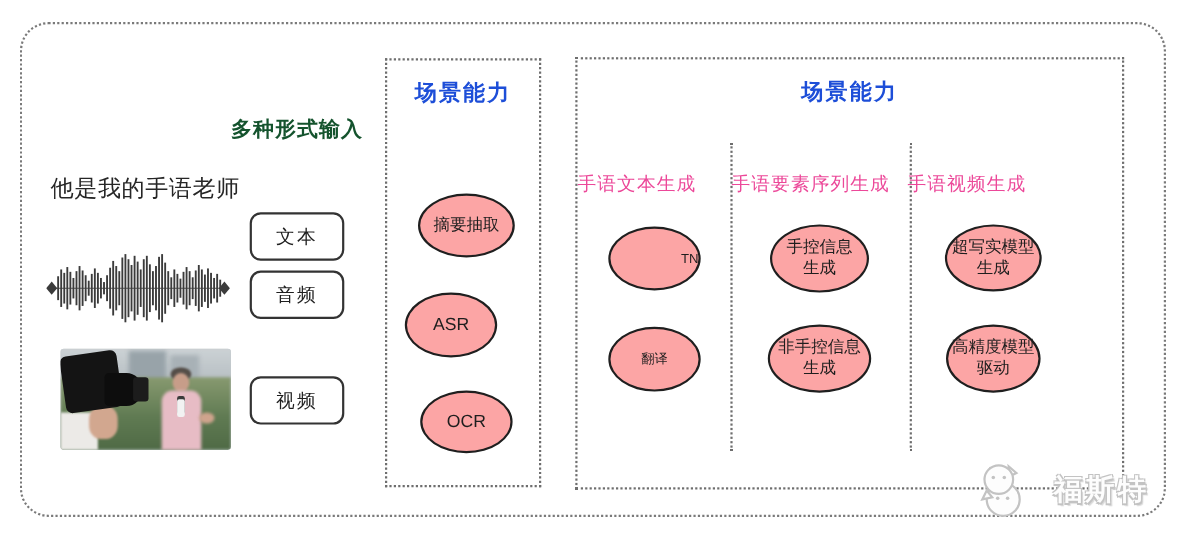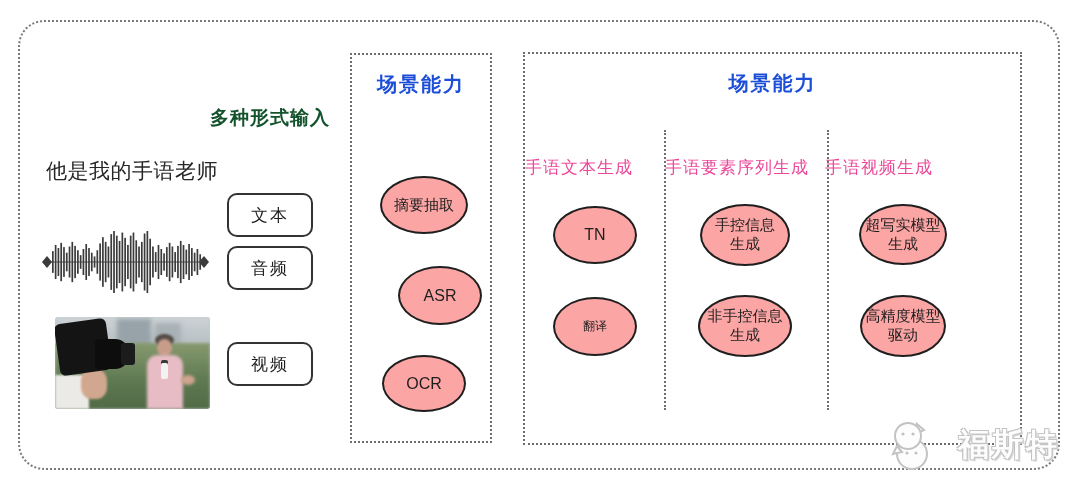--- a/index.html
+++ b/index.html
@@ -68,45 +68,45 @@
     font-size:17px; color:#242424; letter-spacing:1px;
   }
   .oval {
     position:absolute; border:2.5px solid #1f1f1f; border-radius:50%; background:#fca5a5;
     display:flex; flex-direction:column; align-items:center; justify-content:center;
     font-size:15px; color:#1e1e1e; line-height:1.25; text-align:center;
   }
   .oval span { display:block; }
   
   .so-0 { left:28px; top:121px; width:88px; height:58px; }
-  .so-1 { left:46px; top:211px; width:84px; height:59px; font-size:16px; }
+  .so-1 { left:16px; top:211px; width:84px; height:59px; font-size:16px; }
   .so-2 { left:30px; top:300px; width:84px; height:57px; font-size:16px;text-align:center; }
   
   .col-divider { position:absolute; top:76px; height:280px; width:0; border-left:2px dotted #6e6e6e; }
   .divider-1 { left:139px; } .divider-2 { left:302px; }
   .col-header {
     position:absolute; top:102px; font-size:17px; font-weight:500; color:#ec4899;
     text-align:left; letter-spacing:1px; white-space:nowrap;
   }
   .ch-0 { left:0;     width:140px; }
   .ch-1 { left:140px; width:162px; }
   .ch-2 { left:300px; width:146px; }
   
-  .co-0-0 { left:28px;  top:152px; width:84px; height:58px; font-size:16px; }
+  .co-0-0 { left:28px;  top:152px; width:84px; height:58px; font-size:12px;align-items:flex-end; }
   .co-0-1 { left:28px;  top:243px; width:84px; height:59px; font-size:12px; }
   .co-1-0 { left:175px; top:150px; width:90px; height:62px; }
   .co-1-1 { left:173px; top:241px; width:94px; height:62px; }
   .co-2-0 { left:334px; top:150px; width:88px; height:61px; }
   .co-2-1 { left:335px; top:241px; width:86px; height:62px; }
   
   .watermark {
     position:absolute; left:882px; top:419px; display:flex; align-items:center; z-index:5;
   }
   .wm-text {
-    font-size:31px; font-weight:700; letter-spacing:3px; color:#fdfdfd;
+    font-size:26px; font-weight:700; letter-spacing:3px; color:#fdfdfd;
     text-shadow:-1px -1px 0 #c3c3c3, 1px -1px 0 #c3c3c3, -1px 1px 0 #c3c3c3,
                  1px 1px 0 #c3c3c3, 2px 2px 1px #d9d9d9;
   }
 </style>
 </head>
 <body>
 
 <div class="canvas">
 
   <div class="outer-border"></div>

